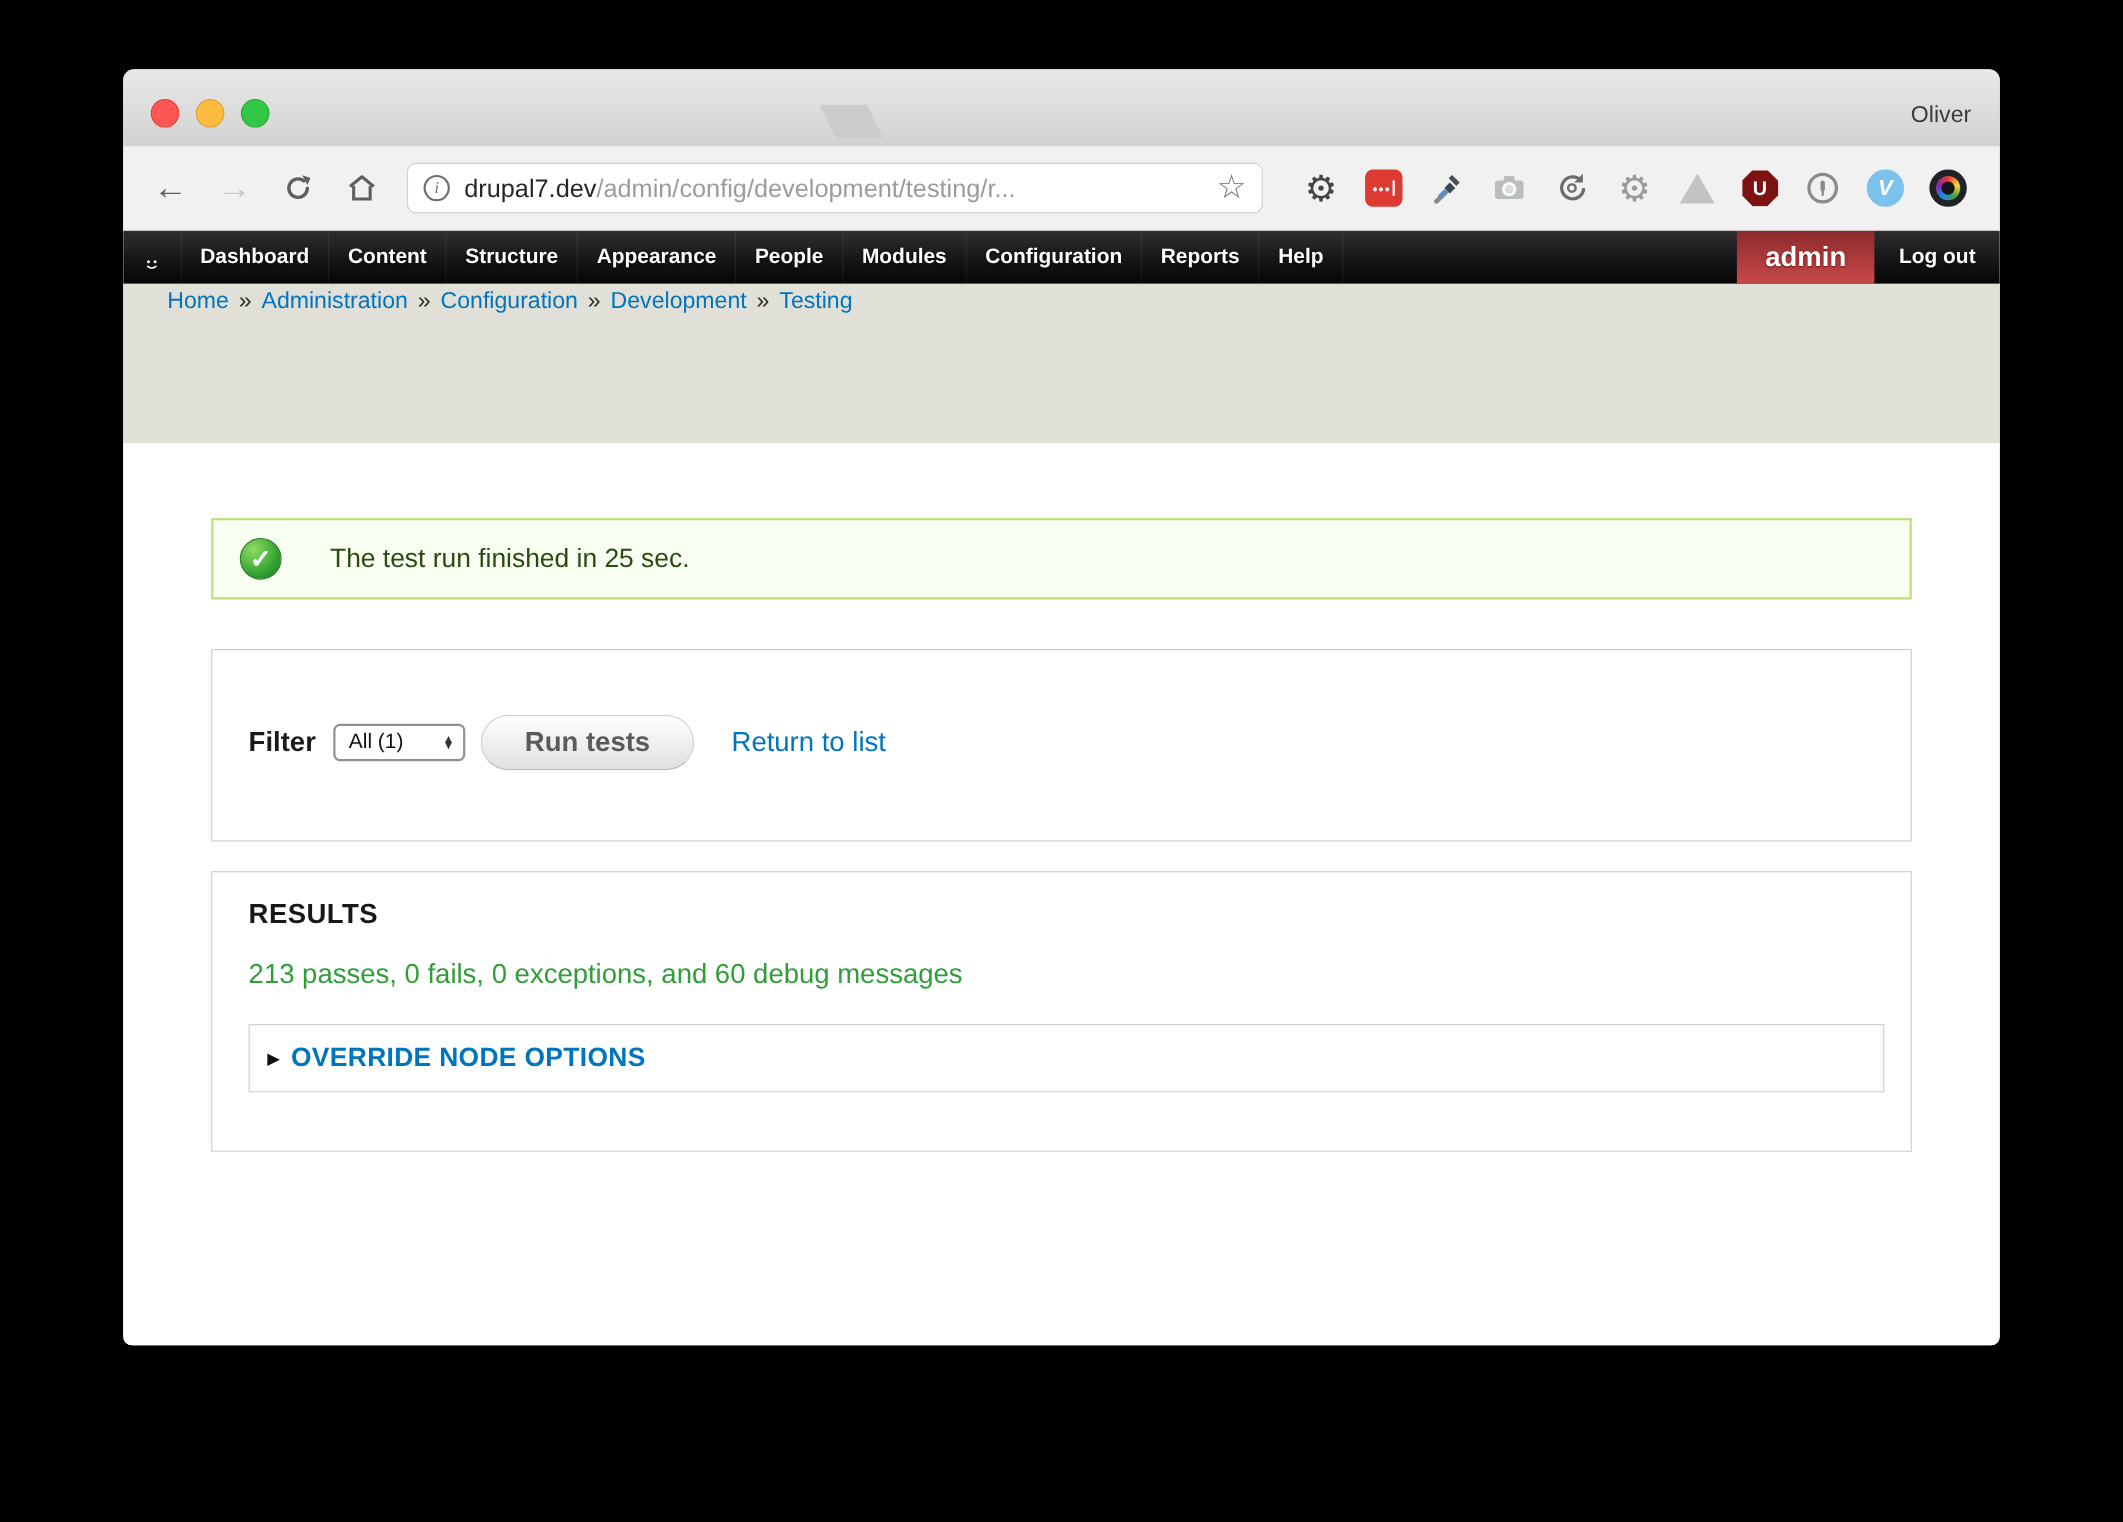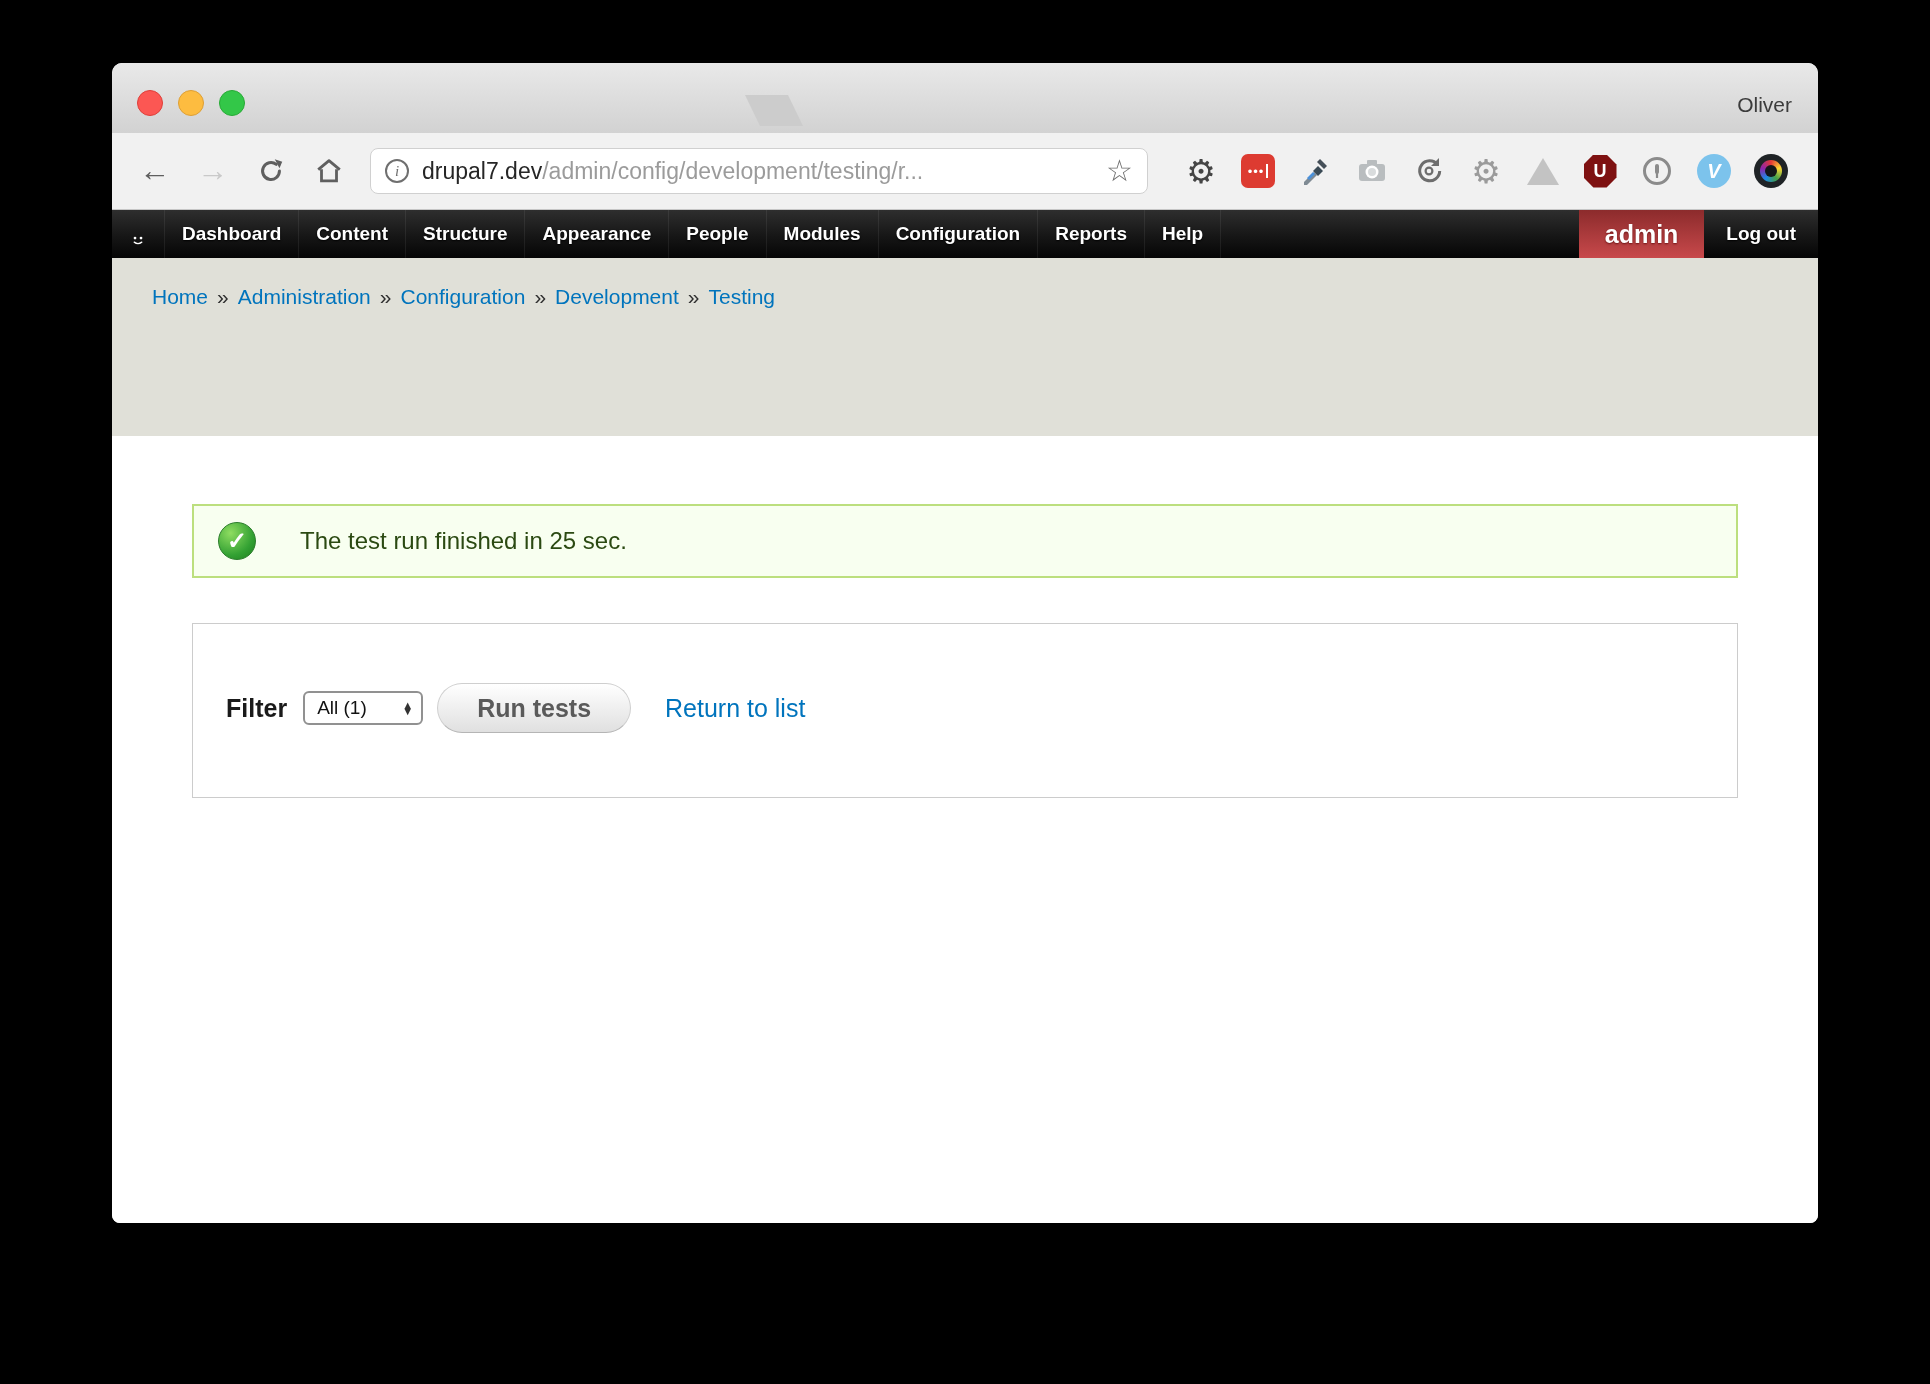--- a/index.html
+++ b/index.html
@@ -83,21 +83,21 @@
   .admin-toolbar .logo svg{ width:30px; height:30px; }
   .tb-item{ display:flex; align-items:center; padding:0 17px; font-size:19px; font-weight:bold;
     text-shadow:0 1px 2px #000; border-right:1px solid rgba(255,255,255,0.07); white-space:nowrap; }
   .tb-item:first-of-type{ border-left:1px solid rgba(255,255,255,0.07); }
   .tb-right{ margin-left:auto; display:flex; align-items:stretch; }
   .tb-admin{ background:linear-gradient(180deg,var(--admin-red-top,#8c2b2c),var(--admin-red-bottom,#c8494b));
     display:flex; align-items:center; padding:15px 26px; font-size:25px; font-weight:bold; text-shadow:0 1px 2px #6d1415; }
   .tb-logout{ display:flex; align-items:center; padding:0 22px; font-size:19px; font-weight:bold; text-shadow:0 1px 2px #000; }
 
   
-  .page-header{ height:178px; background:#e0e0d8; padding:27px 0 0 40px; }
+  .page-header{ height:145px; background:#e0e0d8; padding:4px 0 0 40px; }
   .breadcrumb{ font-size:21px; color:#3a3a3a; }
   .breadcrumb a{ color:var(--link-blue,#0074bd); text-decoration:none; cursor:pointer; }
   .bc-sep{ margin:0 9px; color:#2e2e2e; }
   .bc-sep:empty{ display:none; }
   .title-row{ margin-top:22px; display:flex; align-items:center; }
   .page-title{ font-size:36px; color:#101010; font-weight:normal; letter-spacing:0.2px; }
   .shortcut-toggle{ margin-left:20px; width:25px; height:25px; border-radius:50%;
     background:radial-gradient(circle at 35% 30%, #5a5a5a, #262626 75%); border:1px solid #4a4a4a;
     color:#fff; font-size:19px; font-weight:bold; display:flex; align-items:center; justify-content:center;
     line-height:1; padding-bottom:2px; }
@@ -284,15 +284,23 @@
           <span class="select-arrows">
             <span>▲</span>
             <span>▼</span>
           </span>
         </div>
         <button class="run-btn">Run tests</button>
         <a class="return-link">Return to list</a>
       </div>
     </div>
 
+    <div class="panel results">
+      <div class="panel-heading">RESULTS</div>
+      <div class="results-summary">213 passes, 0 fails, 0 exceptions, and 60 debug messages</div>
+      <div class="collapsed-fieldset">
+        <span class="collapse-arrow">▶</span>
+        <span class="fieldset-label">OVERRIDE NODE OPTIONS</span>
+      </div>
+    </div>
 
   </div>
 </div>
 
 </body></html>

